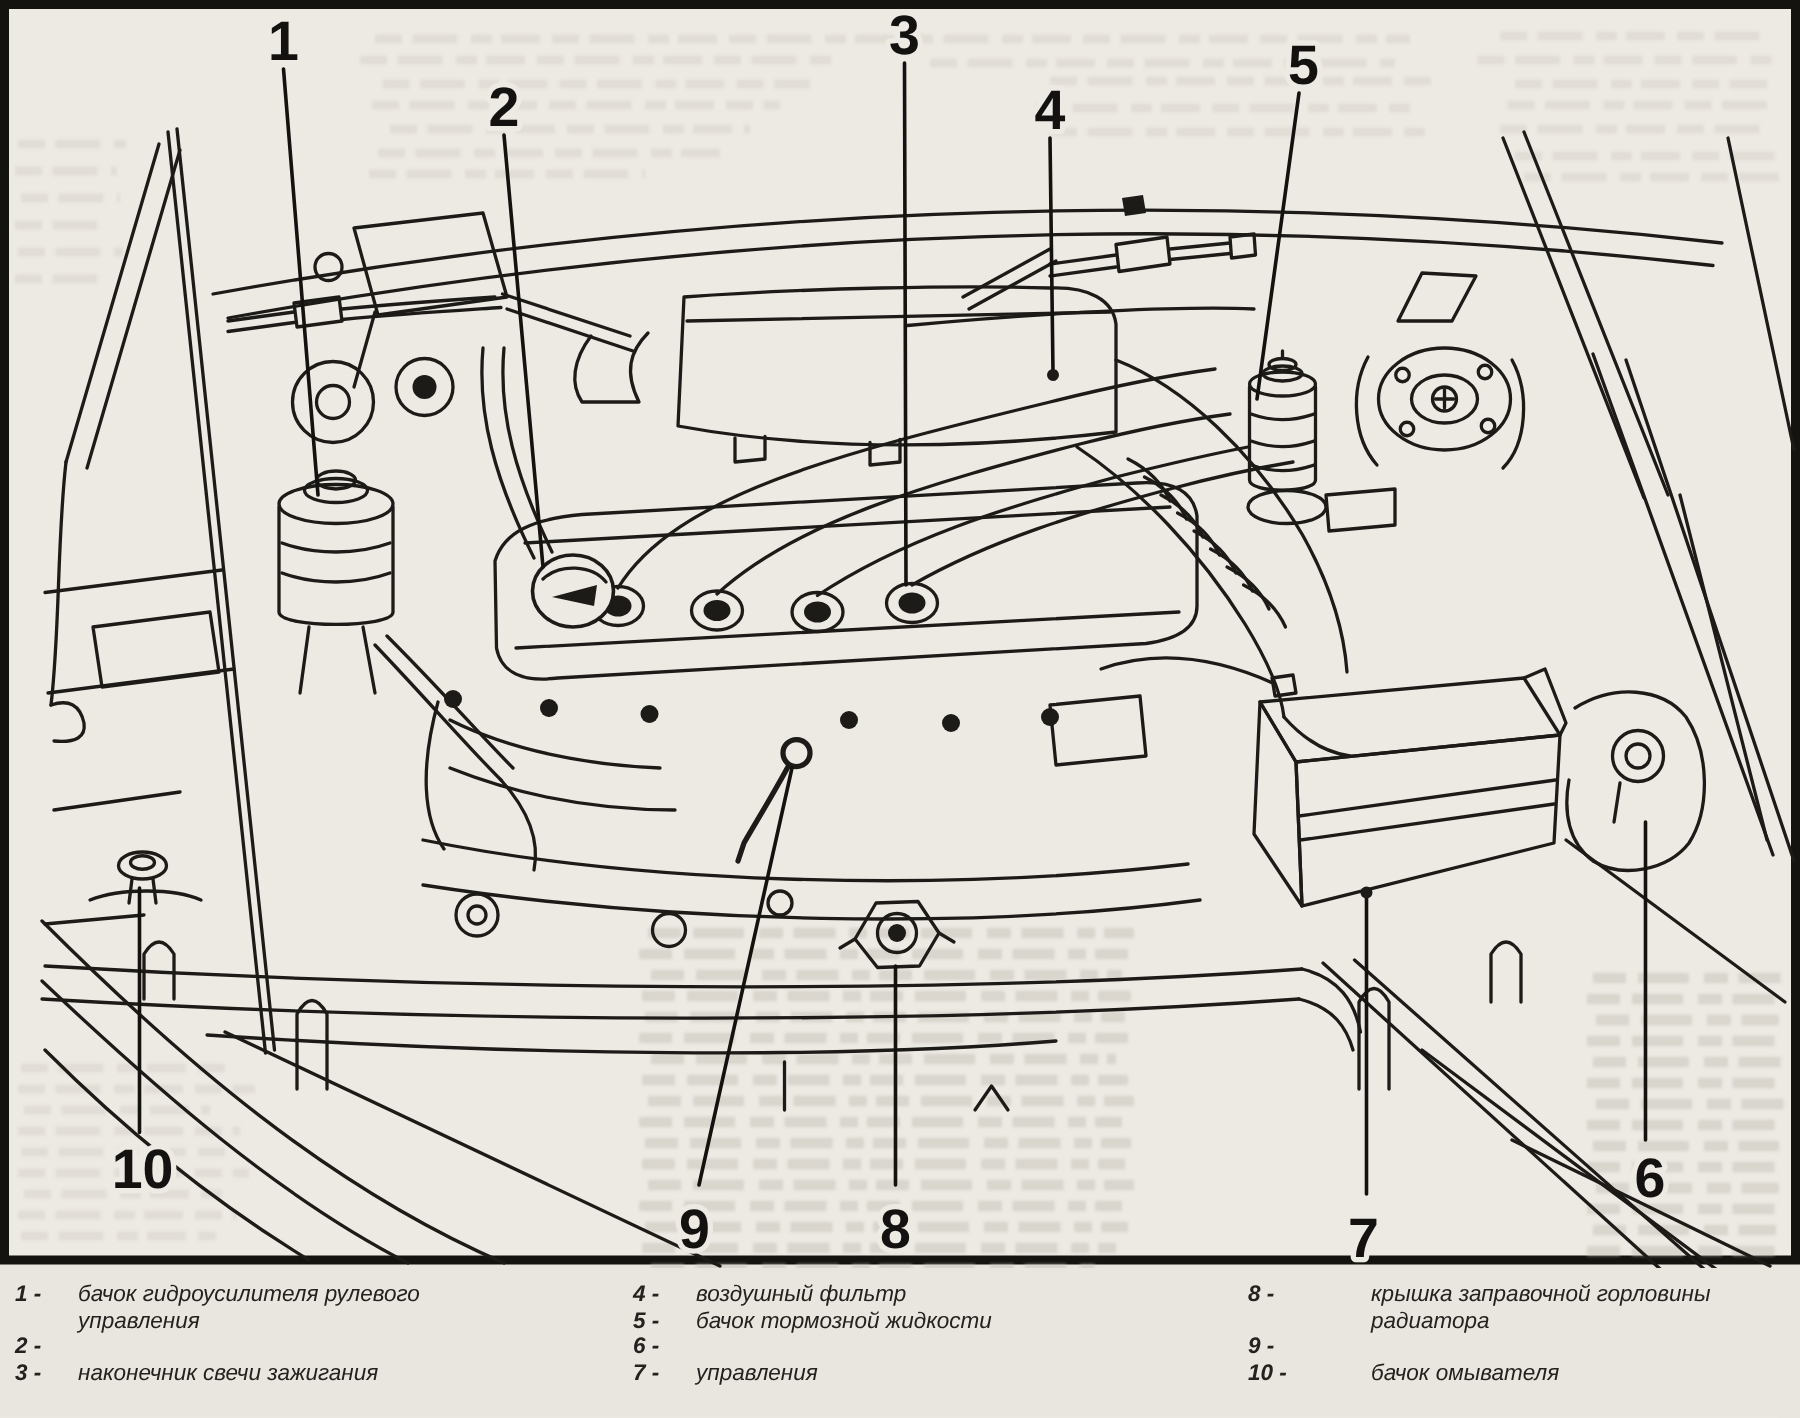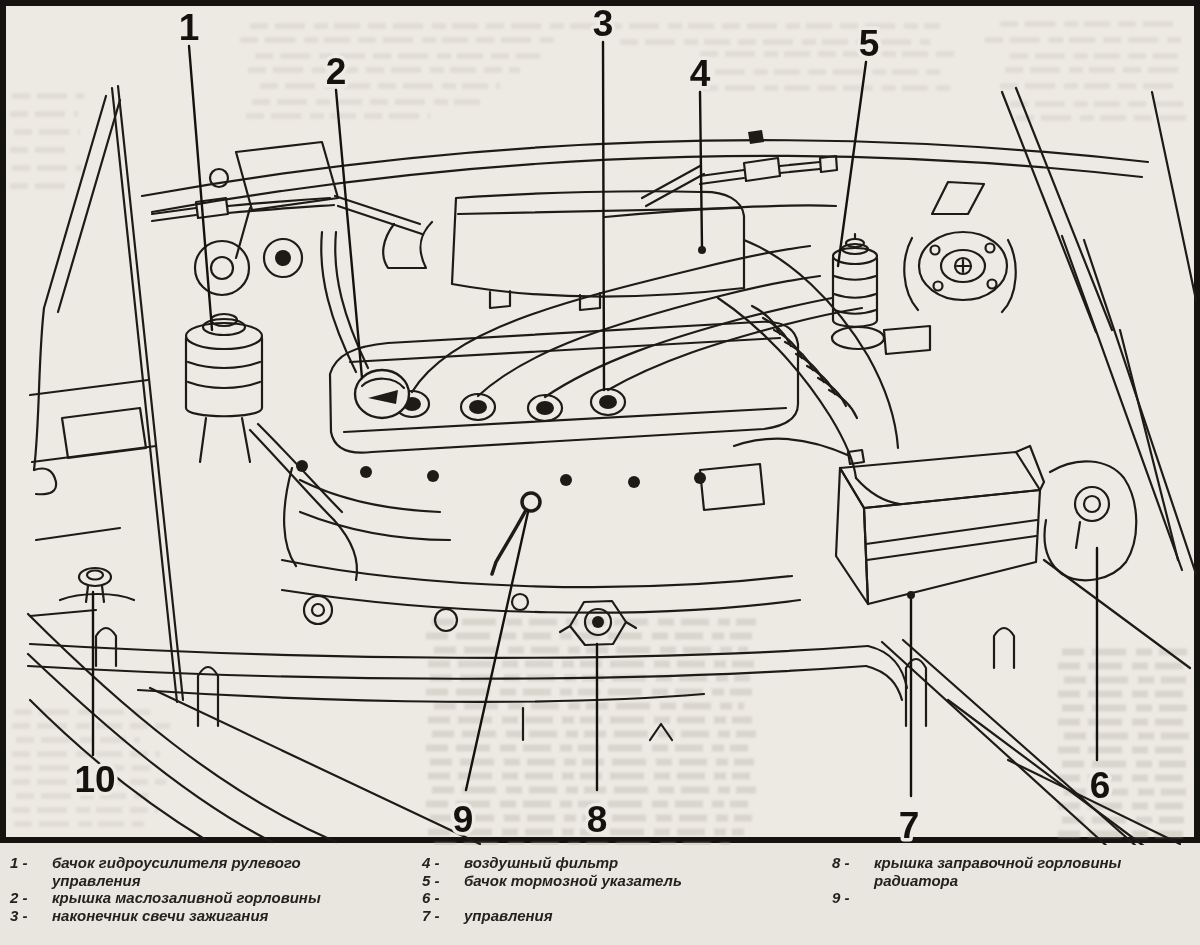--- a/index.html
+++ b/index.html
@@ -33,24 +33,24 @@
   }
   .legend-col{display:flex;flex-direction:column;}
   .legend-col.c1{flex:0 0 412px;}
   .legend-col.c2{flex:0 0 410px;}
   .legend-col.c3{flex:1 1 auto;}
   .legend-item{display:flex;align-items:flex-start;}
   .li-num{
     flex:0 0 42px;font-weight:700;font-size:15px;line-height:17.5px;
     white-space:nowrap;
   }
-  .li-txt{font-weight:700;font-size:15px;line-height:17.5px;}
+  .li-txt{font-weight:400;font-size:15px;line-height:17.5px;}
   .c1 .li-txt{max-width:285px;}
   .c2 .li-txt{max-width:310px;text-align:center;}
-  .c3 .li-txt{max-width:255px;}
+  .c3 .li-txt{max-width:255px;margin-left:40px;}
 </style>
 </head>
 <body>
 
 <div class="page">
   <div class="figure-wrap">
     <svg width="1200" height="845" viewBox="0 0 1200 845">
       <defs>
         <filter id="blur1" x="-10%" y="-10%" width="120%" height="120%">
           <feGaussianBlur stdDeviation="1.1"></feGaussianBlur>
@@ -323,47 +323,50 @@
   </div>
 
   <div class="legend">
     <div class="legend-col c1">
       <div class="legend-item">
         <span class="li-num">1 -</span>
         <span class="li-txt">бачок гидроусилителя рулевого управления</span>
       </div>
       <div class="legend-item">
         <span class="li-num">2 -</span>
-        <span class="li-txt">крышка маслозаливной горловины</span>
       </div>
       <div class="legend-item">
         <span class="li-num">3 -</span>
         <span class="li-txt">наконечник свечи зажигания</span>
       </div>
     </div>
     <div class="legend-col c2">
       <div class="legend-item">
         <span class="li-num">4 -</span>
         <span class="li-txt">воздушный фильтр</span>
       </div>
       <div class="legend-item">
         <span class="li-num">5 -</span>
-        <span class="li-txt">бачок тормозной указатель</span>
+        <span class="li-txt">бачок тормозной жидкости</span>
       </div>
       <div class="legend-item">
         <span class="li-num">6 -</span>
       </div>
       <div class="legend-item">
         <span class="li-num">7 -</span>
         <span class="li-txt">управления</span>
       </div>
     </div>
     <div class="legend-col c3">
       <div class="legend-item">
         <span class="li-num">8 -</span>
         <span class="li-txt">крышка заправочной горловины радиатора</span>
       </div>
       <div class="legend-item">
         <span class="li-num">9 -</span>
+      </div>
+      <div class="legend-item">
+        <span class="li-num">10 -</span>
+        <span class="li-txt">бачок омывателя</span>
       </div>
     </div>
   </div>
 </div>
 
 </body></html>

